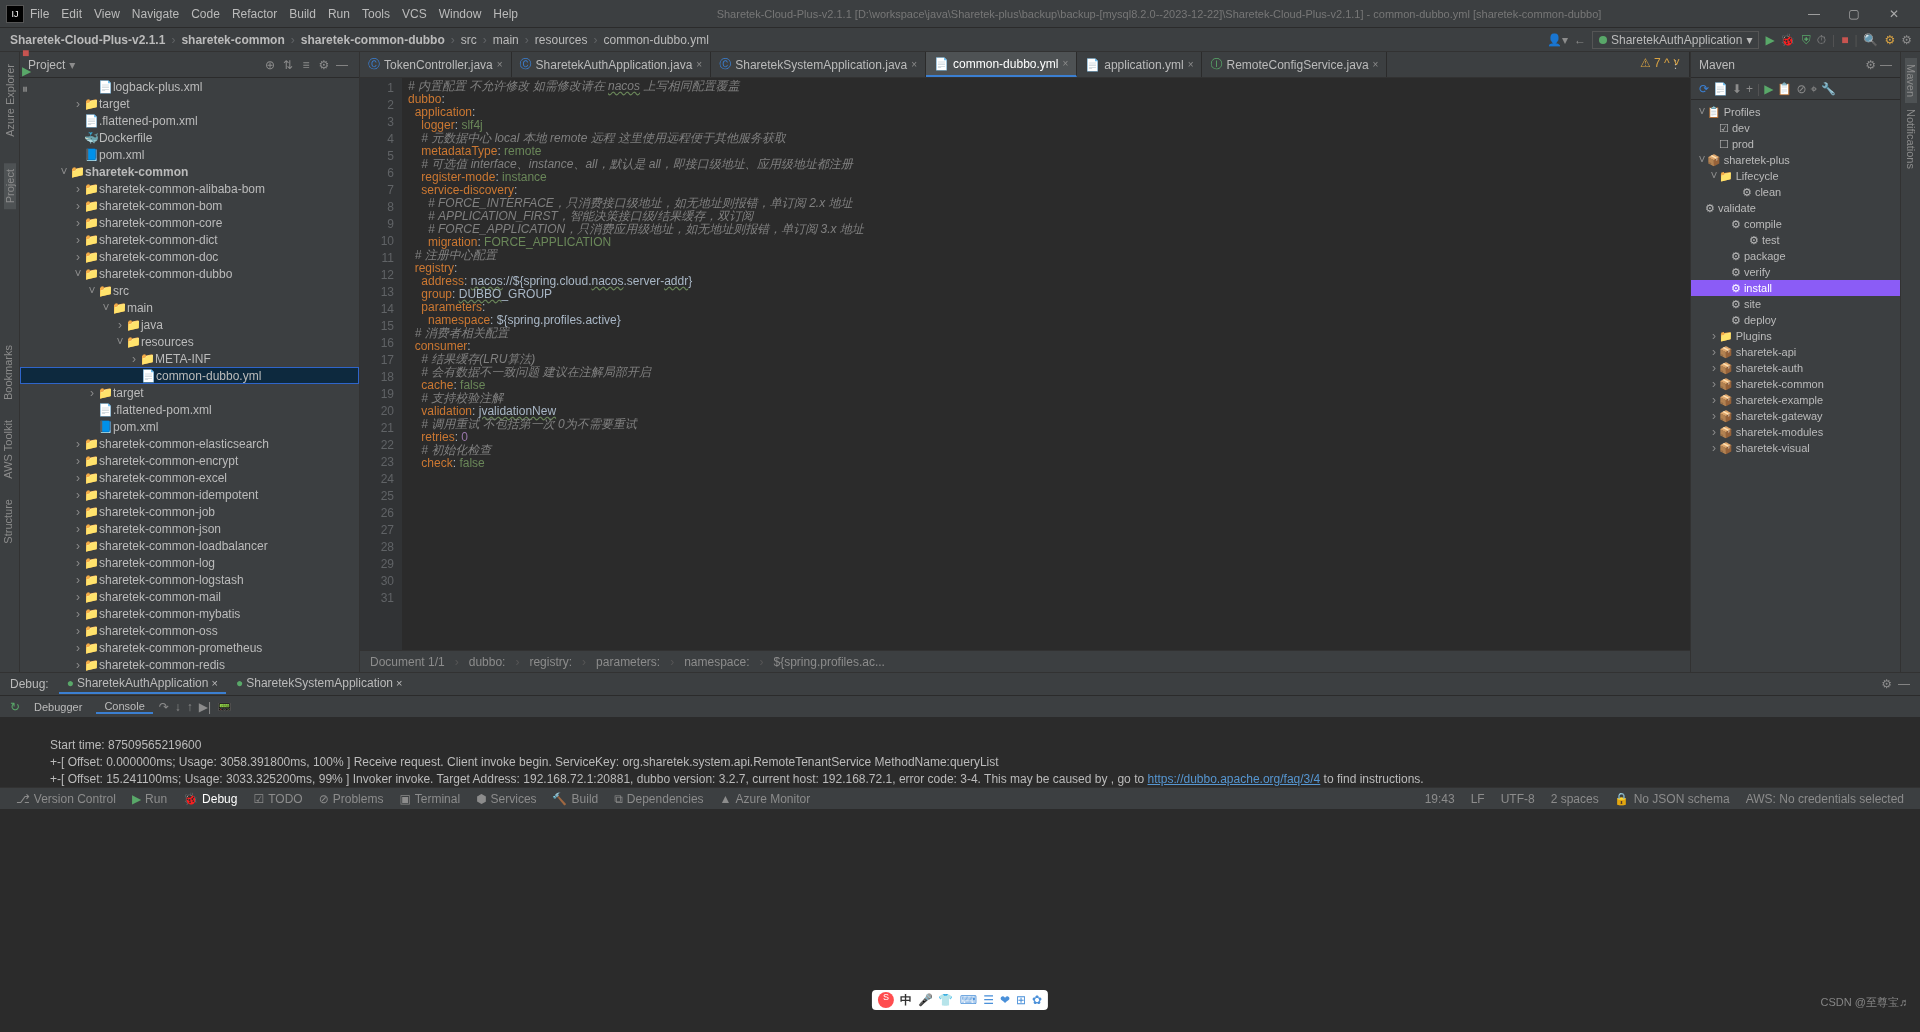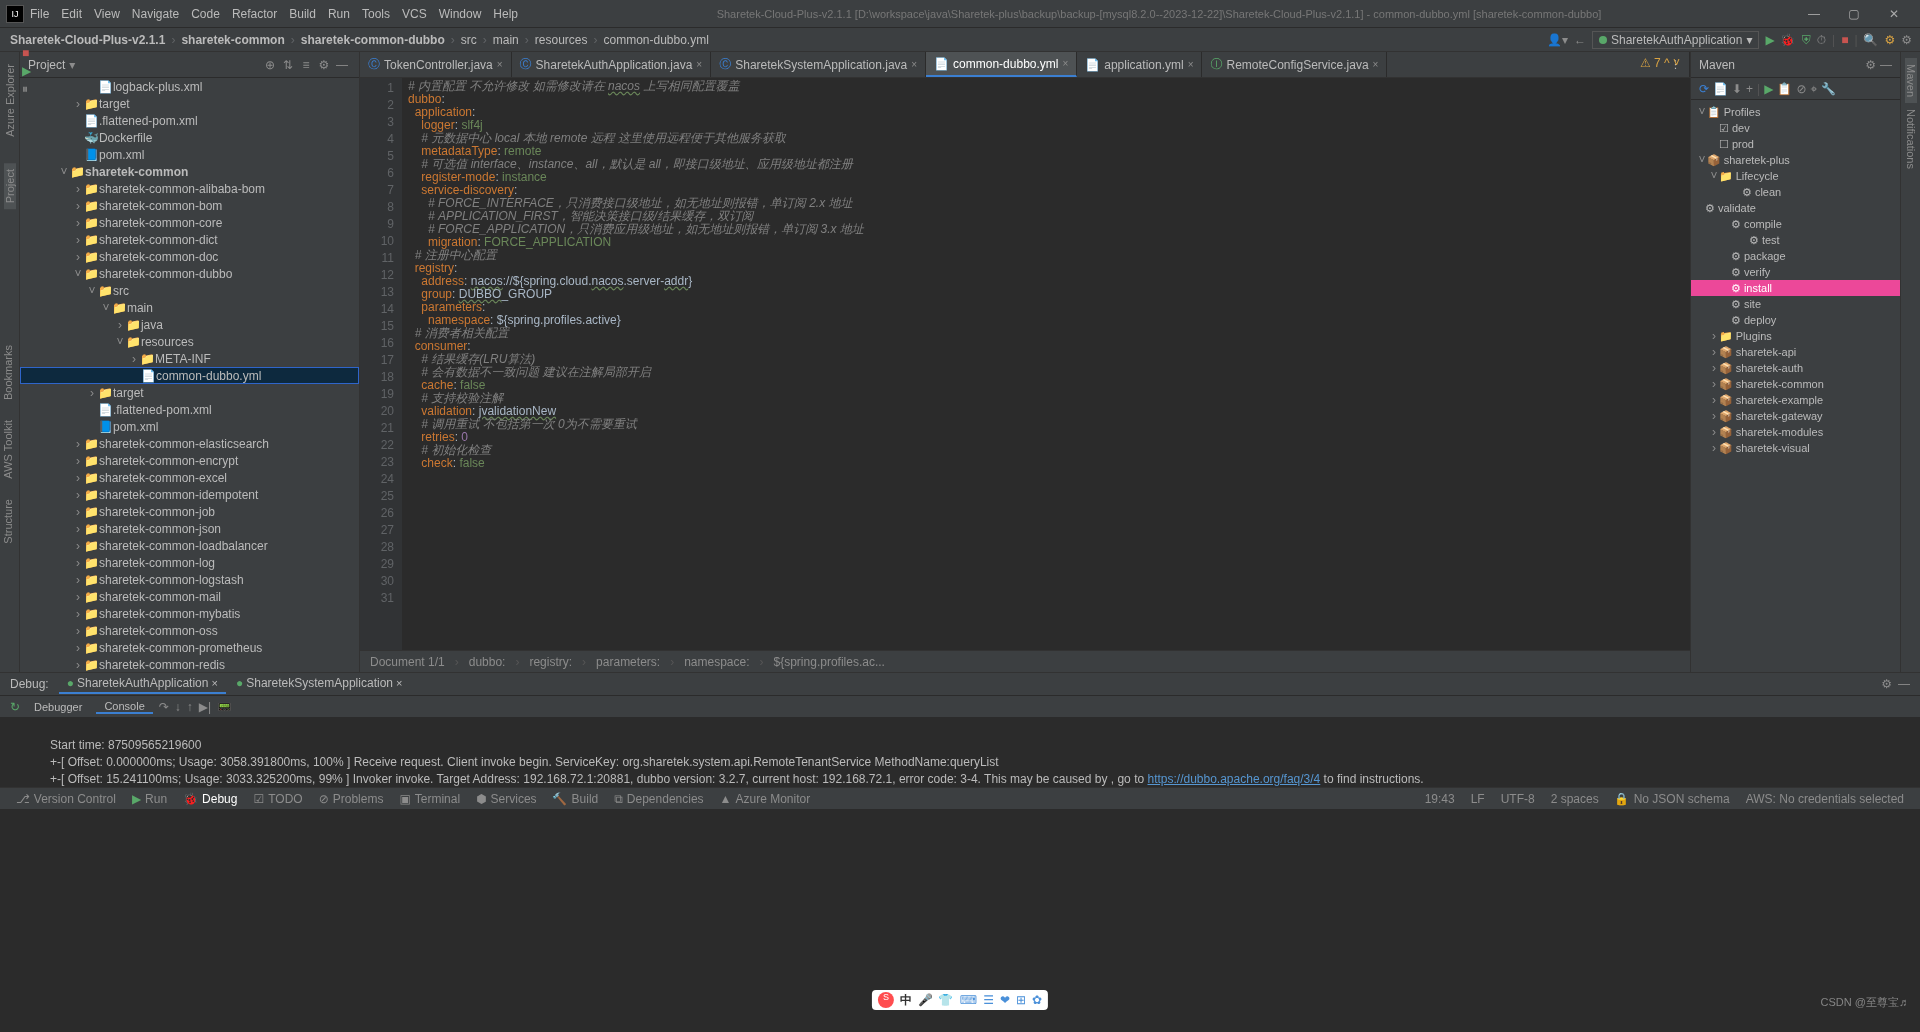--- a/index.html
+++ b/index.html
@@ -36,21 +36,21 @@
 .ccom{color:#808080;font-style:italic;}
 .clit{color:#9876aa;}
 .ufn{text-decoration:underline wavy #6a8759;}
 .crumbbar{height:22px;background:#3c3f41;border-top:1px solid #323232;display:flex;align-items:center;padding:0 8px;color:#8c8c8c;gap:8px;font-size:11px;}
 .crumbbar .c{padding:0 2px}
 .rightpane{width:210px;background:#3c3f41;border-left:1px solid #323232;}
 .rightpane .mh{height:26px;display:flex;align-items:center;padding:0 8px;color:#bbb;border-bottom:1px solid #2b2b2b;justify-content:space-between;}
 .rightpane .mh .icons{display:flex;gap:4px;}
 .rightpane .mt{padding:4px 0;}
 .rightpane .mi{height:16px;display:flex;align-items:center;padding:0 4px;font-size:11px;color:#bbb;white-space:nowrap;}
-.rightpane .mi.sel{background:#ec4899;color:#fff;}
+.rightpane .mi.sel{background:#8b5cf6;color:#fff;}
 .rightpane .mi .tw{width:10px;color:#8c8c8c;text-align:center;}
 .rightstrip{width:20px;background:#3c3f41;border-left:1px solid #323232;display:flex;flex-direction:column;align-items:center;padding-top:6px;}
 .rightstrip .vt{writing-mode:vertical-rl;color:#8c8c8c;font-size:11px;padding:6px 0;}
 .debugpane{height:115px;background:#2b2b2b;border-top:1px solid #323232;}
 .debugpane .dh{height:22px;background:#3c3f41;display:flex;align-items:center;padding:0 10px;color:#bbb;}
 .debugpane .dtabs{display:flex;gap:2px;margin-left:10px;}
 .debugpane .dtab{padding:2px 8px;background:#3c3f41;color:#bbb;font-size:11px;}
 .debugpane .dtab.act{border-bottom:2px solid #3b7fd1;}
 .debugpane .dtools{height:22px;background:#3c3f41;display:flex;align-items:center;padding:0 10px;gap:6px;border-top:1px solid #2b2b2b;}
 .debugpane .dtools .db{padding:0 8px;color:#bbb;font-size:11px;}

